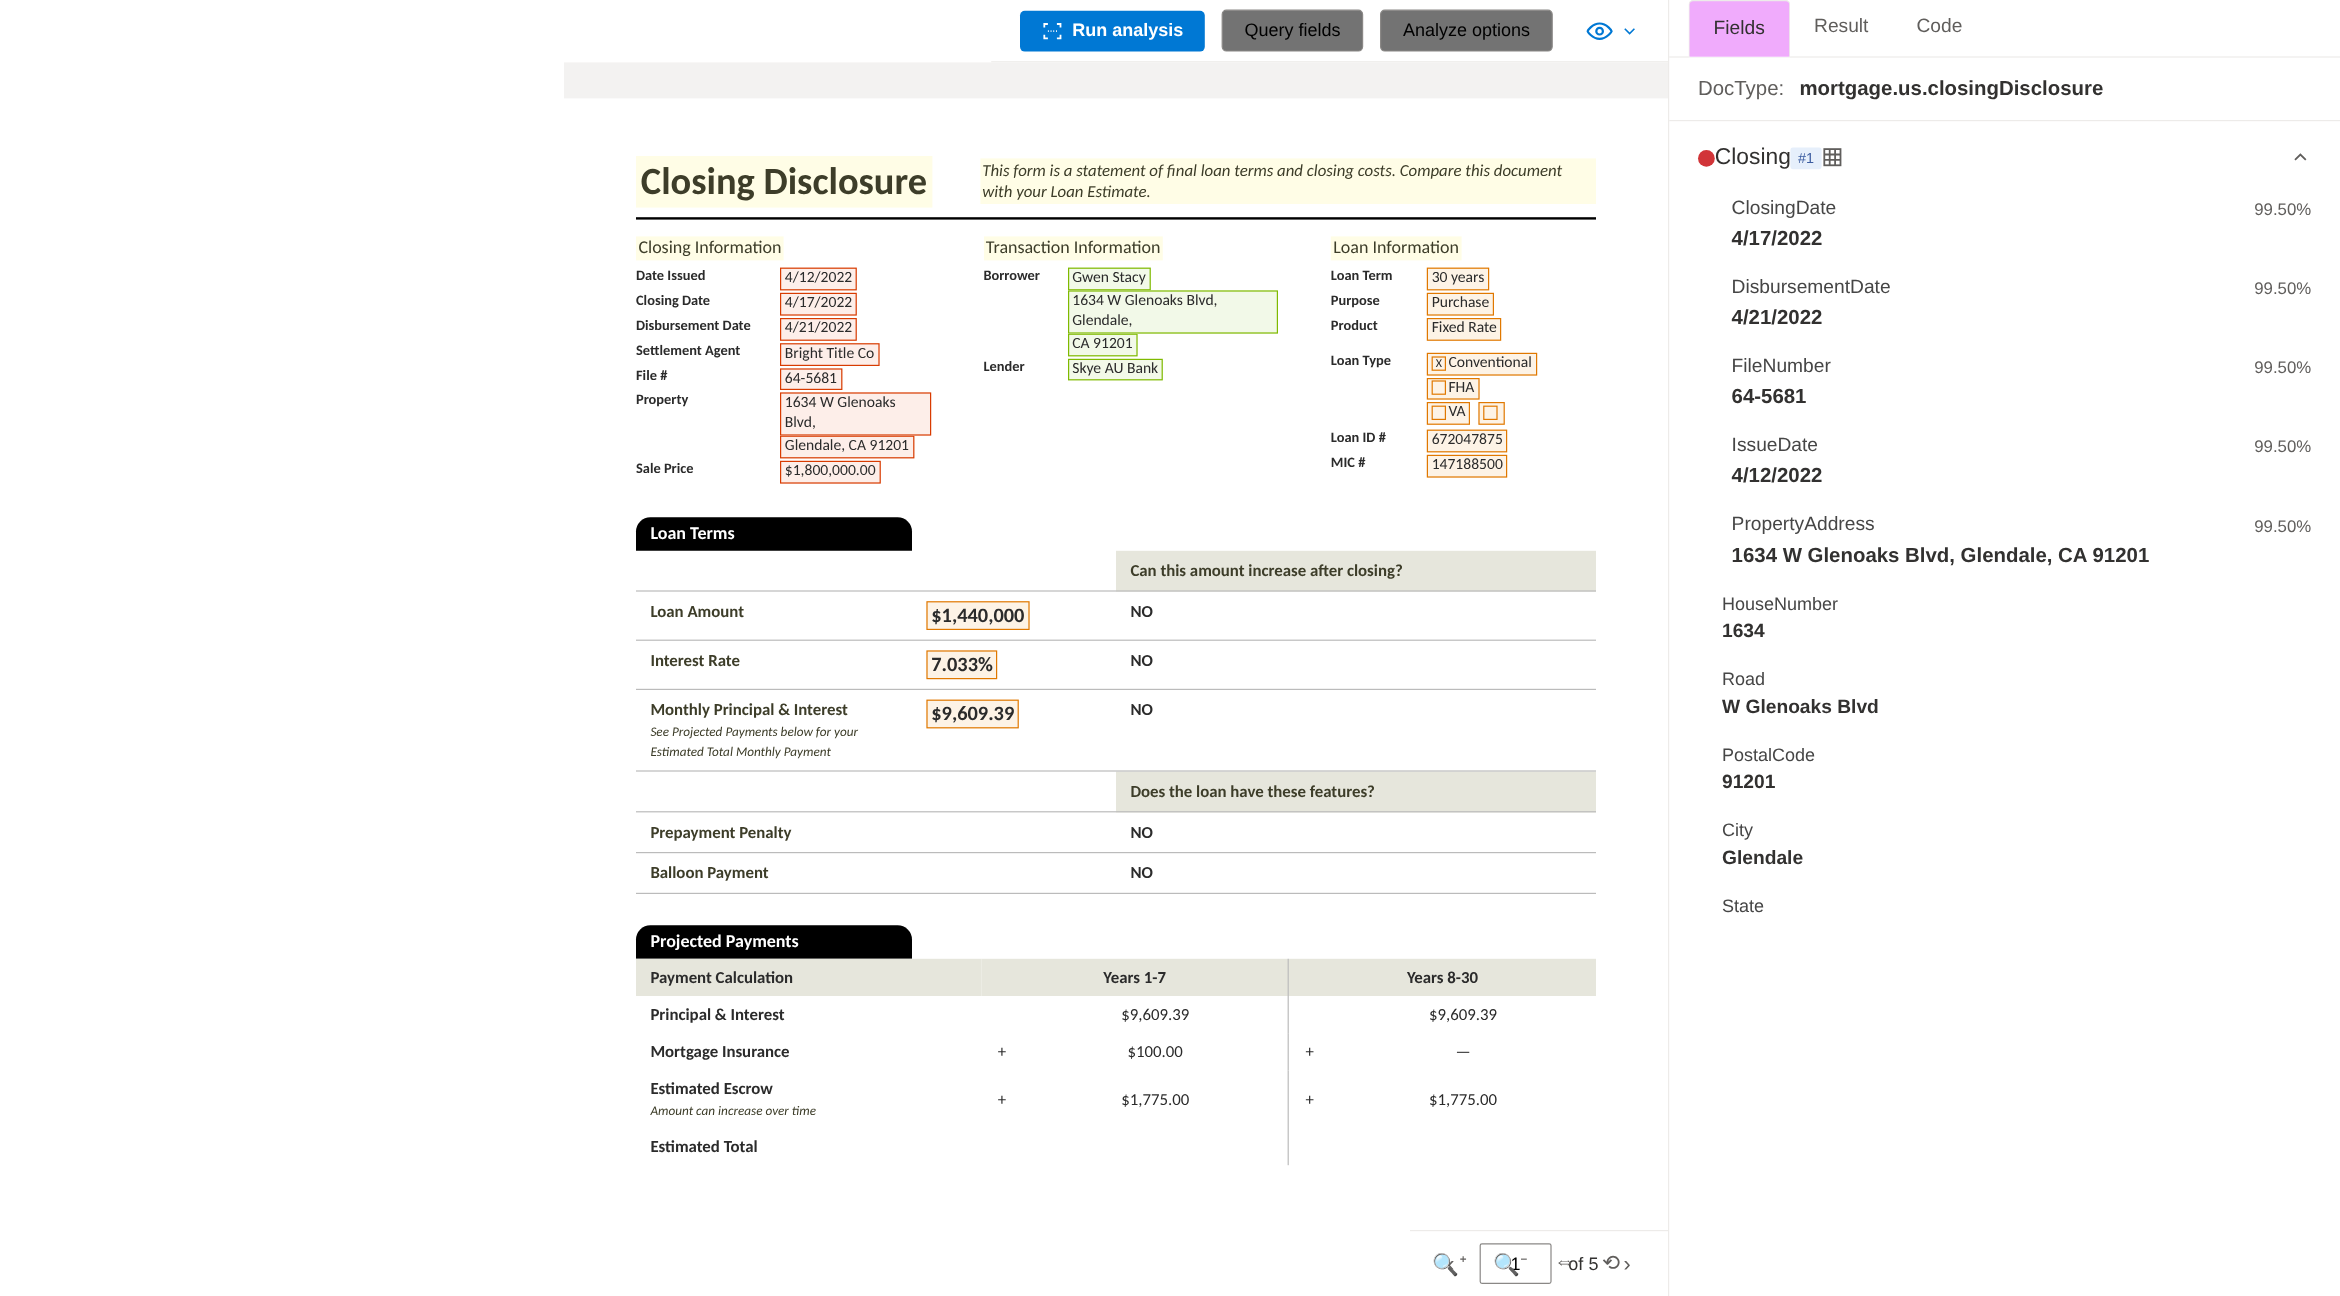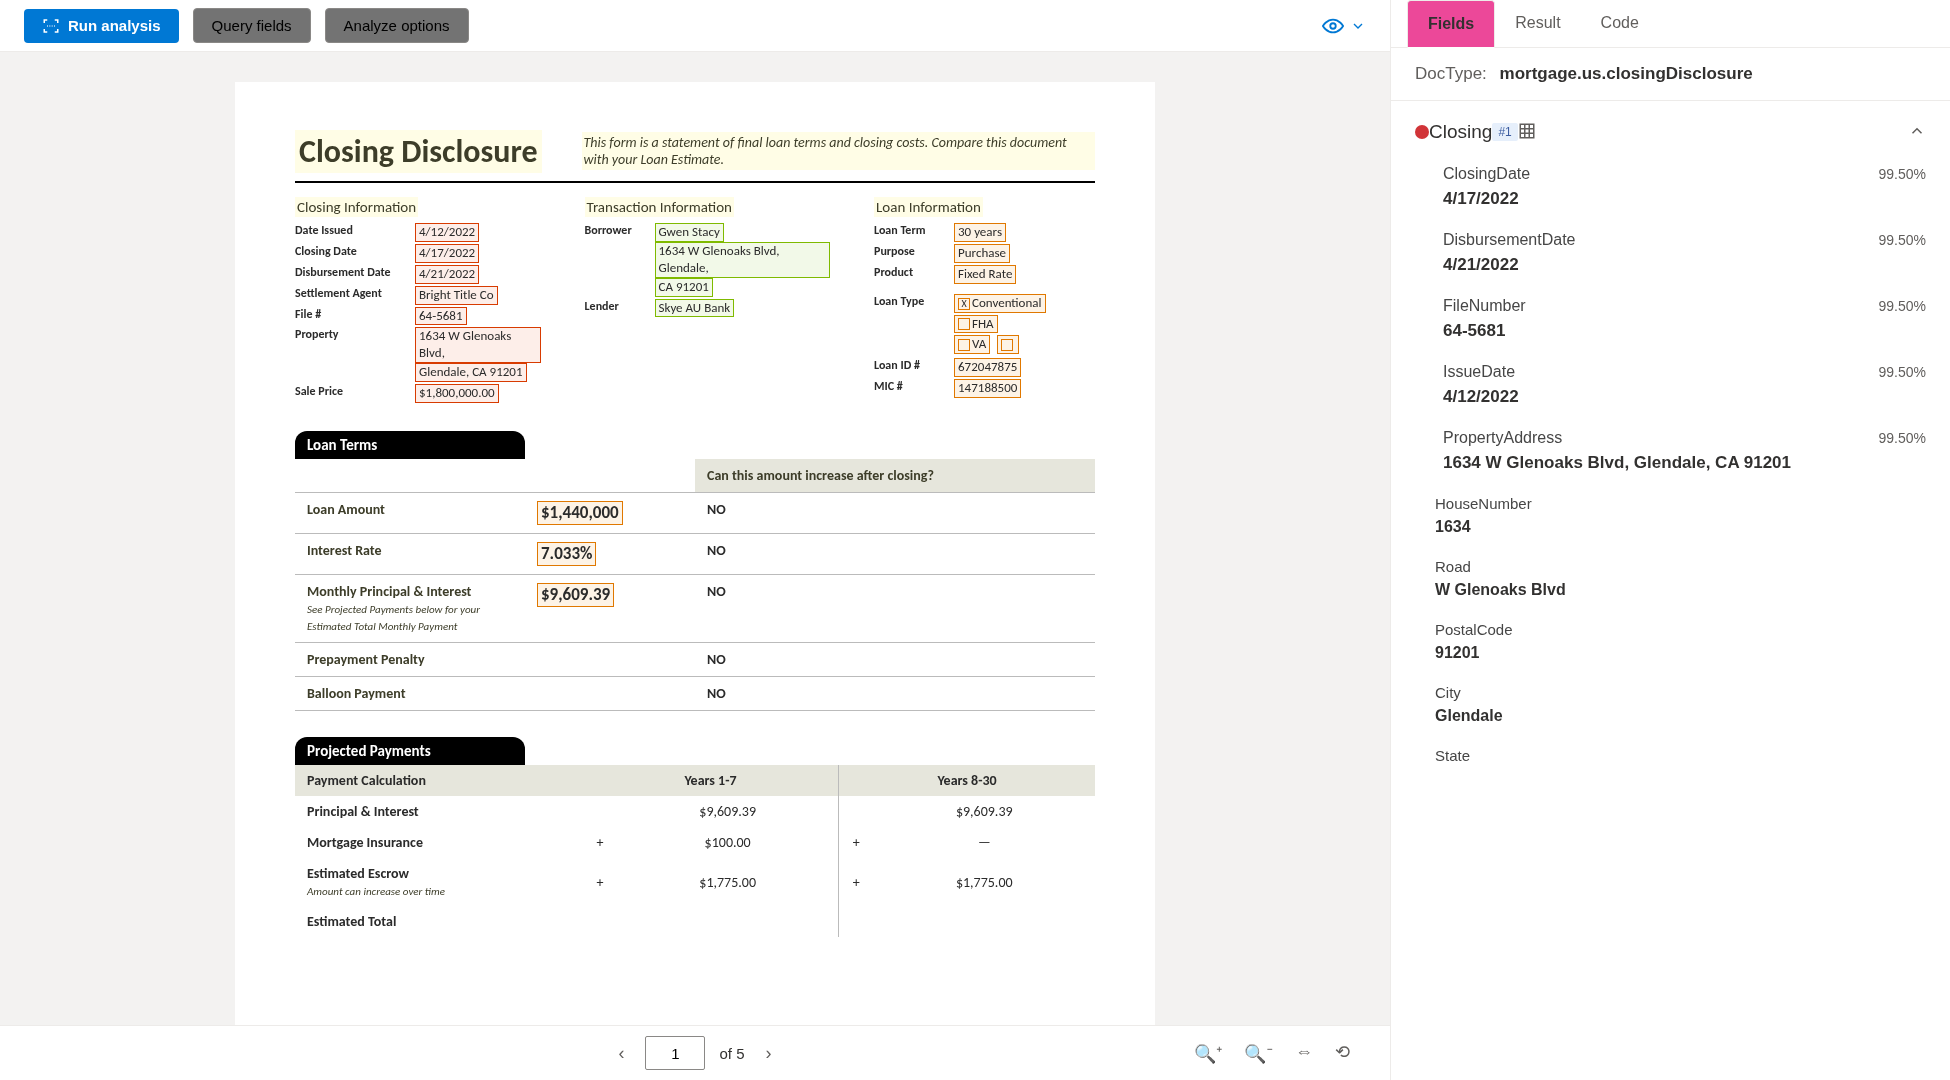--- a/index.html
+++ b/index.html
@@ -1,18 +1,18 @@
 <!DOCTYPE html>
 <html><head>
 <meta charset="utf-8">
 <style>
 * { box-sizing: border-box; margin: 0; padding: 0; }
 body { font-family: "Segoe UI", Arial, sans-serif; font-size: 14px; color: #323130; background: #fff; overflow: hidden; }
 .app { display: flex; height: 100vh; }
-.left-pane { flex: 1; display: flex; flex-direction: column; min-width: 0; }
+.left-pane { flex: 1; display: flex; flex-direction: column; min-width: 0; align-items: flex-end; }
 .toolbar { display: flex; align-items: center; padding: 8px 24px; gap: 14px; border-bottom: 1px solid #edebe9; background: #fff; }
 .btn { padding: 8px 18px; border-radius: 4px; border: 1px solid #8a8886; background: #737373; font-size: 15px; cursor: pointer; }
 .btn-primary { background: #0078d4; color: #fff; border: none; font-weight: 600; display: inline-flex; align-items: center; gap: 8px; }
 .btn-primary svg { width: 18px; height: 18px; }
 .toolbar-spacer { flex: 1; }
 .eye-group { display: flex; align-items: center; gap: 6px; color: #0078d4; cursor: pointer; }
 .doc-area { flex: 1; background: #f3f2f1; overflow: auto; display: flex; justify-content: center; padding: 30px 0 0 0; }
 .doc-page { width: 920px; background: #fff; padding: 50px 60px 80px 60px; font-family: Calibri, sans-serif; color: #2b2b2b; }
 .doc-title-row { display: flex; align-items: flex-start; gap: 40px; }
 .doc-title { font-size: 32px; font-weight: 700; color: #3d3d29; background: #fffde6; padding: 2px 4px; margin-top: 24px; }
@@ -50,21 +50,21 @@
 .pager input { width: 60px; height: 34px; text-align: center; border: 1px solid #8a8886; border-radius: 2px; font-size: 15px; }
 .pager .of { font-size: 15px; }
 .pager-icons { position: absolute; right: 40px; display: flex; gap: 22px; }
 .pager-icons span, .pager .nav-arrow { color: #605e5c; cursor: pointer; font-size: 18px; }
 .nav-arrow { width:20px; text-align:center; }
 
 
 .right-pane { width: 560px; border-left: 1px solid #edebe9; display: flex; flex-direction: column; background: #fff; }
 .tabs { display: flex; border-bottom: 1px solid #edebe9; padding: 0 16px; }
 .tab { padding: 14px 20px; font-size: 16px; color: #605e5c; cursor: pointer; }
-.tab.active { color: #323130; font-weight: 700; background: #ec4899; border: 1px solid #edebe9; border-bottom: 1px solid #fff; border-radius: 4px 4px 0 0; margin-bottom: -1px; }
+.tab.active { color: #323130; font-weight: 400; background: #f0abfc; border: 1px solid #edebe9; border-bottom: 1px solid #fff; border-radius: 4px 4px 0 0; margin-bottom: -1px; }
 .doctype-row { padding: 16px 24px; font-size: 17px; border-bottom: 1px solid #edebe9; }
 .doctype-row .dt-label { color: #605e5c; margin-right: 8px; }
 .doctype-row .dt-val { font-weight: 600; }
 .fields-scroll { flex: 1; overflow: auto; padding: 10px 24px 40px 24px; }
 .group-header { display: flex; align-items: center; gap: 0; padding: 10px 0 14px 0; }
 .dot-red { width: 14px; height: 14px; border-radius: 50%; background: #d13438; }
 .group-title { font-size: 19px; }
 .badge { background: #e6effb; color: #3b5ca0; font-size: 12px; padding: 2px 6px; border-radius: 2px; }
 .grid-icon svg { width:18px; height:18px; }
 .chev-up { margin-left: auto; color: #605e5c; }
@@ -208,20 +208,25 @@
                 <td class="lbl">Interest Rate</td>
                 <td class="val"><span class="hl-orange">7.033%</span></td>
                 <td class="ans">NO</td>
               </tr>
           <tr>
                 <td class="lbl"><span>Monthly Principal &amp; Interest</span><br><span class="note-small">See Projected Payments below for your Estimated Total Monthly Payment</span></td>
                 <td class="val"><span class="hl-orange">$9,609.39</span></td>
                 <td class="ans">NO</td>
               </tr>
           <tr>
+                <td class="lbl"></td>
+                <td class="val"></td>
+                <td class="q-head">Does the loan have these features?</td>
+              </tr>
+          <tr>
                 <td class="lbl">Prepayment Penalty</td>
                 <td></td>
                 <td class="ans">NO</td>
               </tr>
           <tr>
                 <td class="lbl">Balloon Payment</td>
                 <td></td>
                 <td class="ans">NO</td>
               </tr>
         </tbody>

